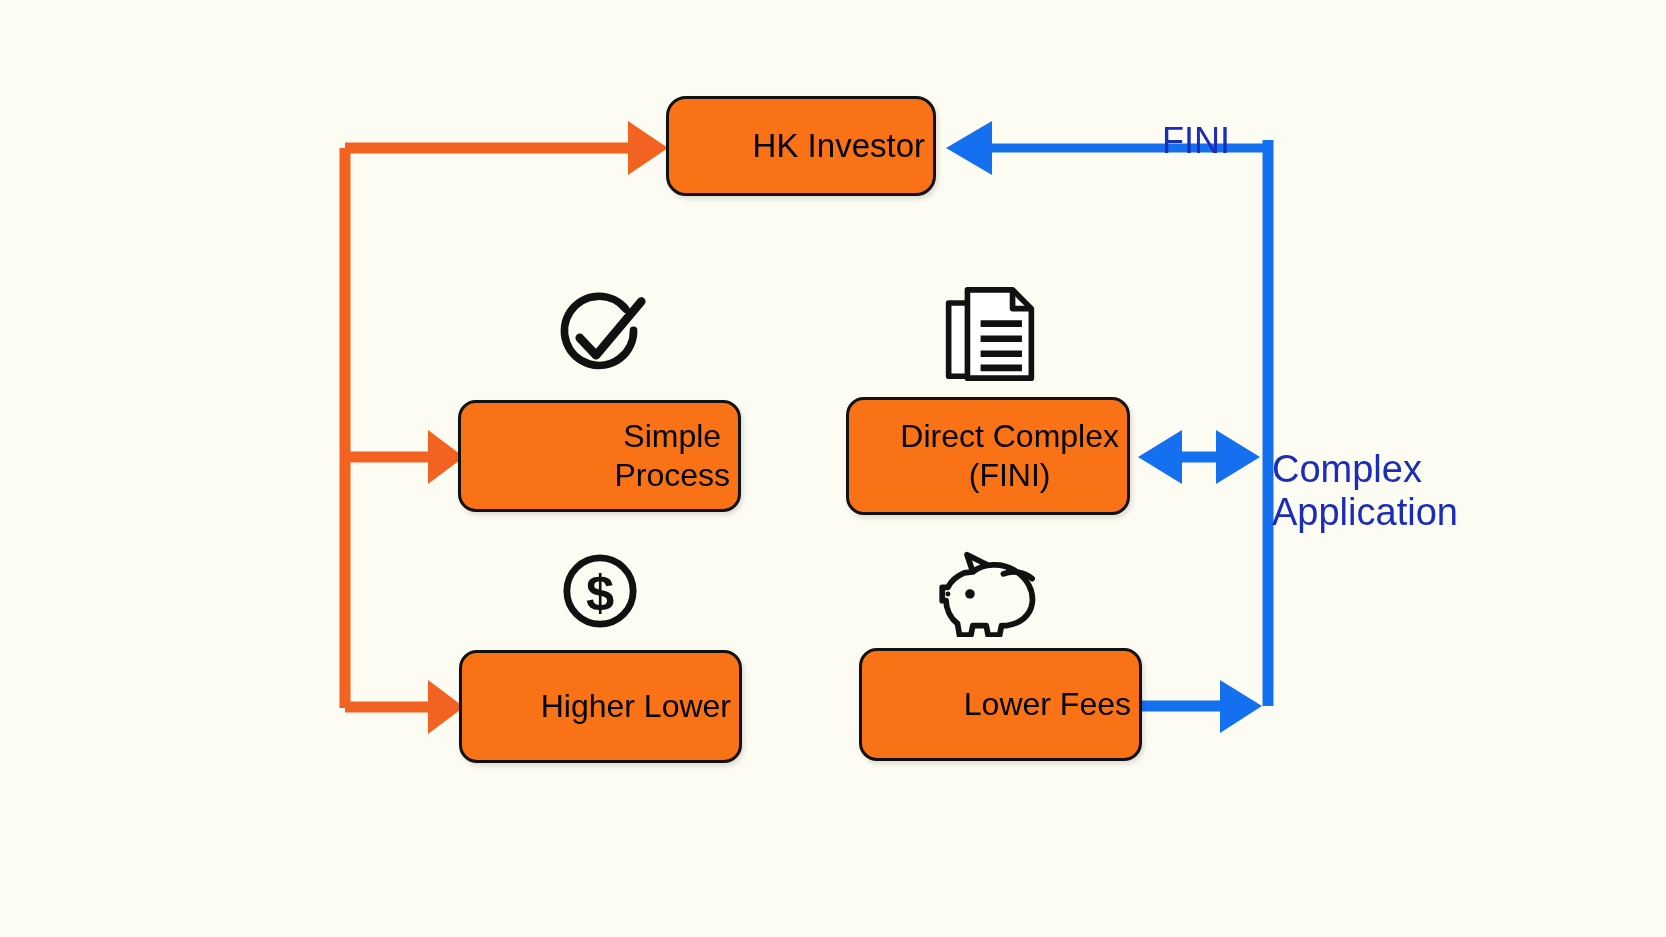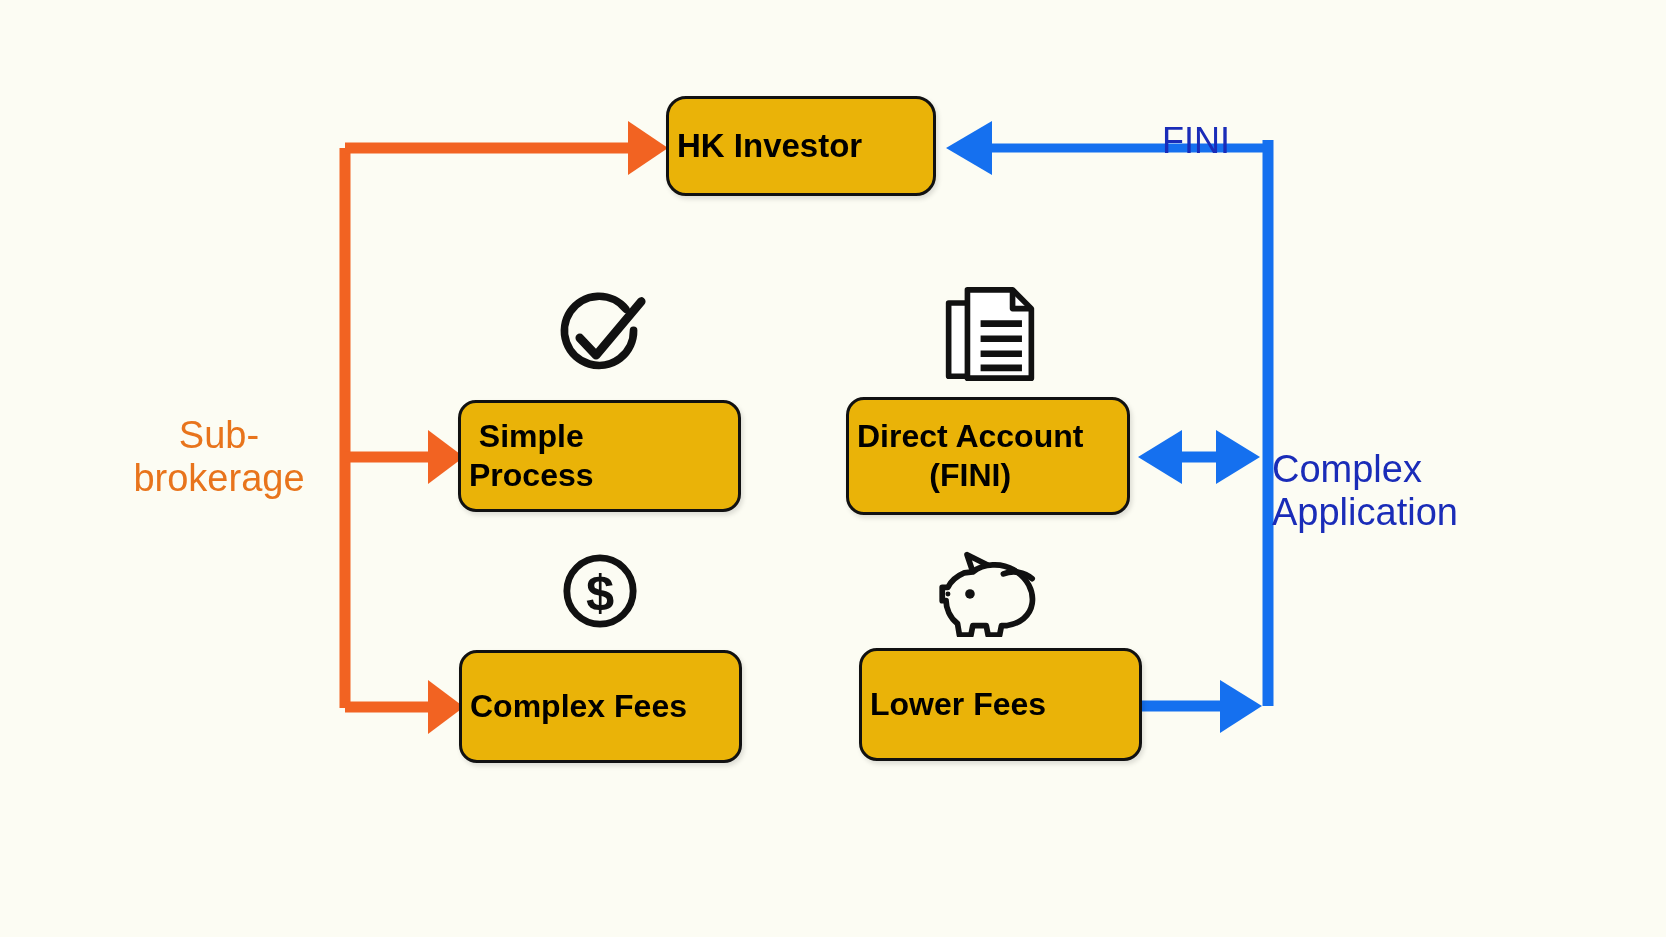--- a/index.html
+++ b/index.html
@@ -19,29 +19,29 @@
   #edges {
     position: absolute;
     left: 0; top: 0;
     width: 1666px;
     height: 937px;
     pointer-events: none;
   }
   .node {
     position: absolute;
     box-sizing: border-box;
-    background: #eab308;
+    background: #f97316;
     border: 3px solid #111111;
     border-radius: 18px;
     display: flex;
     align-items: center;
-    justify-content: flex-start;
+    justify-content: flex-end;
     text-align: center;
     color: #000000;
-    font-weight: bold;
+    font-weight: normal;
     line-height: 1.22;
     box-shadow: 2px 3px 5px rgba(0,0,0,0.13);
   }
   .node-text { display: block; padding: 0 8px; white-space: pre-line; }
 
   #node-hk-investor   { left: 666px; top: 96px;  width: 270px; height: 100px; font-size: 33px; border-radius: 20px; }
   #node-simple        { left: 458px; top: 400px; width: 283px; height: 112px; font-size: 32px; }
   #node-direct        { left: 846px; top: 397px; width: 284px; height: 118px; font-size: 32px; }
   #node-higher-fees   { left: 459px; top: 650px; width: 283px; height: 113px; font-size: 32px; }
   #node-lower-fees    { left: 847px; top: 648px; width: 283px; height: 113px; font-size: 32px; margin-left: 12px; }
@@ -112,34 +112,32 @@
   <div class="node" id="node-hk-investor">
     <span class="node-text">HK Investor</span>
   </div>
 
   <div class="node" id="node-simple">
     <span class="node-text">Simple
 Process</span>
   </div>
 
   <div class="node" id="node-direct">
-    <span class="node-text">Direct Account
+    <span class="node-text">Direct Complex
 (FINI)</span>
   </div>
 
   <div class="node" id="node-higher-fees">
-    <span class="node-text">Complex Fees</span>
+    <span class="node-text">Higher Lower</span>
   </div>
 
   <div class="node" id="node-lower-fees">
     <span class="node-text">Lower Fees</span>
   </div>
 
-  <div class="side-label" id="label-sub-brokerage">Sub-
-brokerage</div>
 
   <div class="side-label" id="label-complex-application">Complex
 Application</div>
 
   <div class="side-label" id="label-fini">FINI</div>
 
   <div class="icon" id="icon-check">
     <svg viewBox="0 0 100 100" width="96" height="96" xmlns="http://www.w3.org/2000/svg">
       <path d="M 78 22 A 36 36 0 1 0 86 44" fill="none" stroke="#111111" stroke-width="8" stroke-linecap="round"></path>
       <path d="M 30 52 L 47 70 L 94 14" fill="none" stroke="#111111" stroke-width="9" stroke-linecap="round" stroke-linejoin="round"></path>

